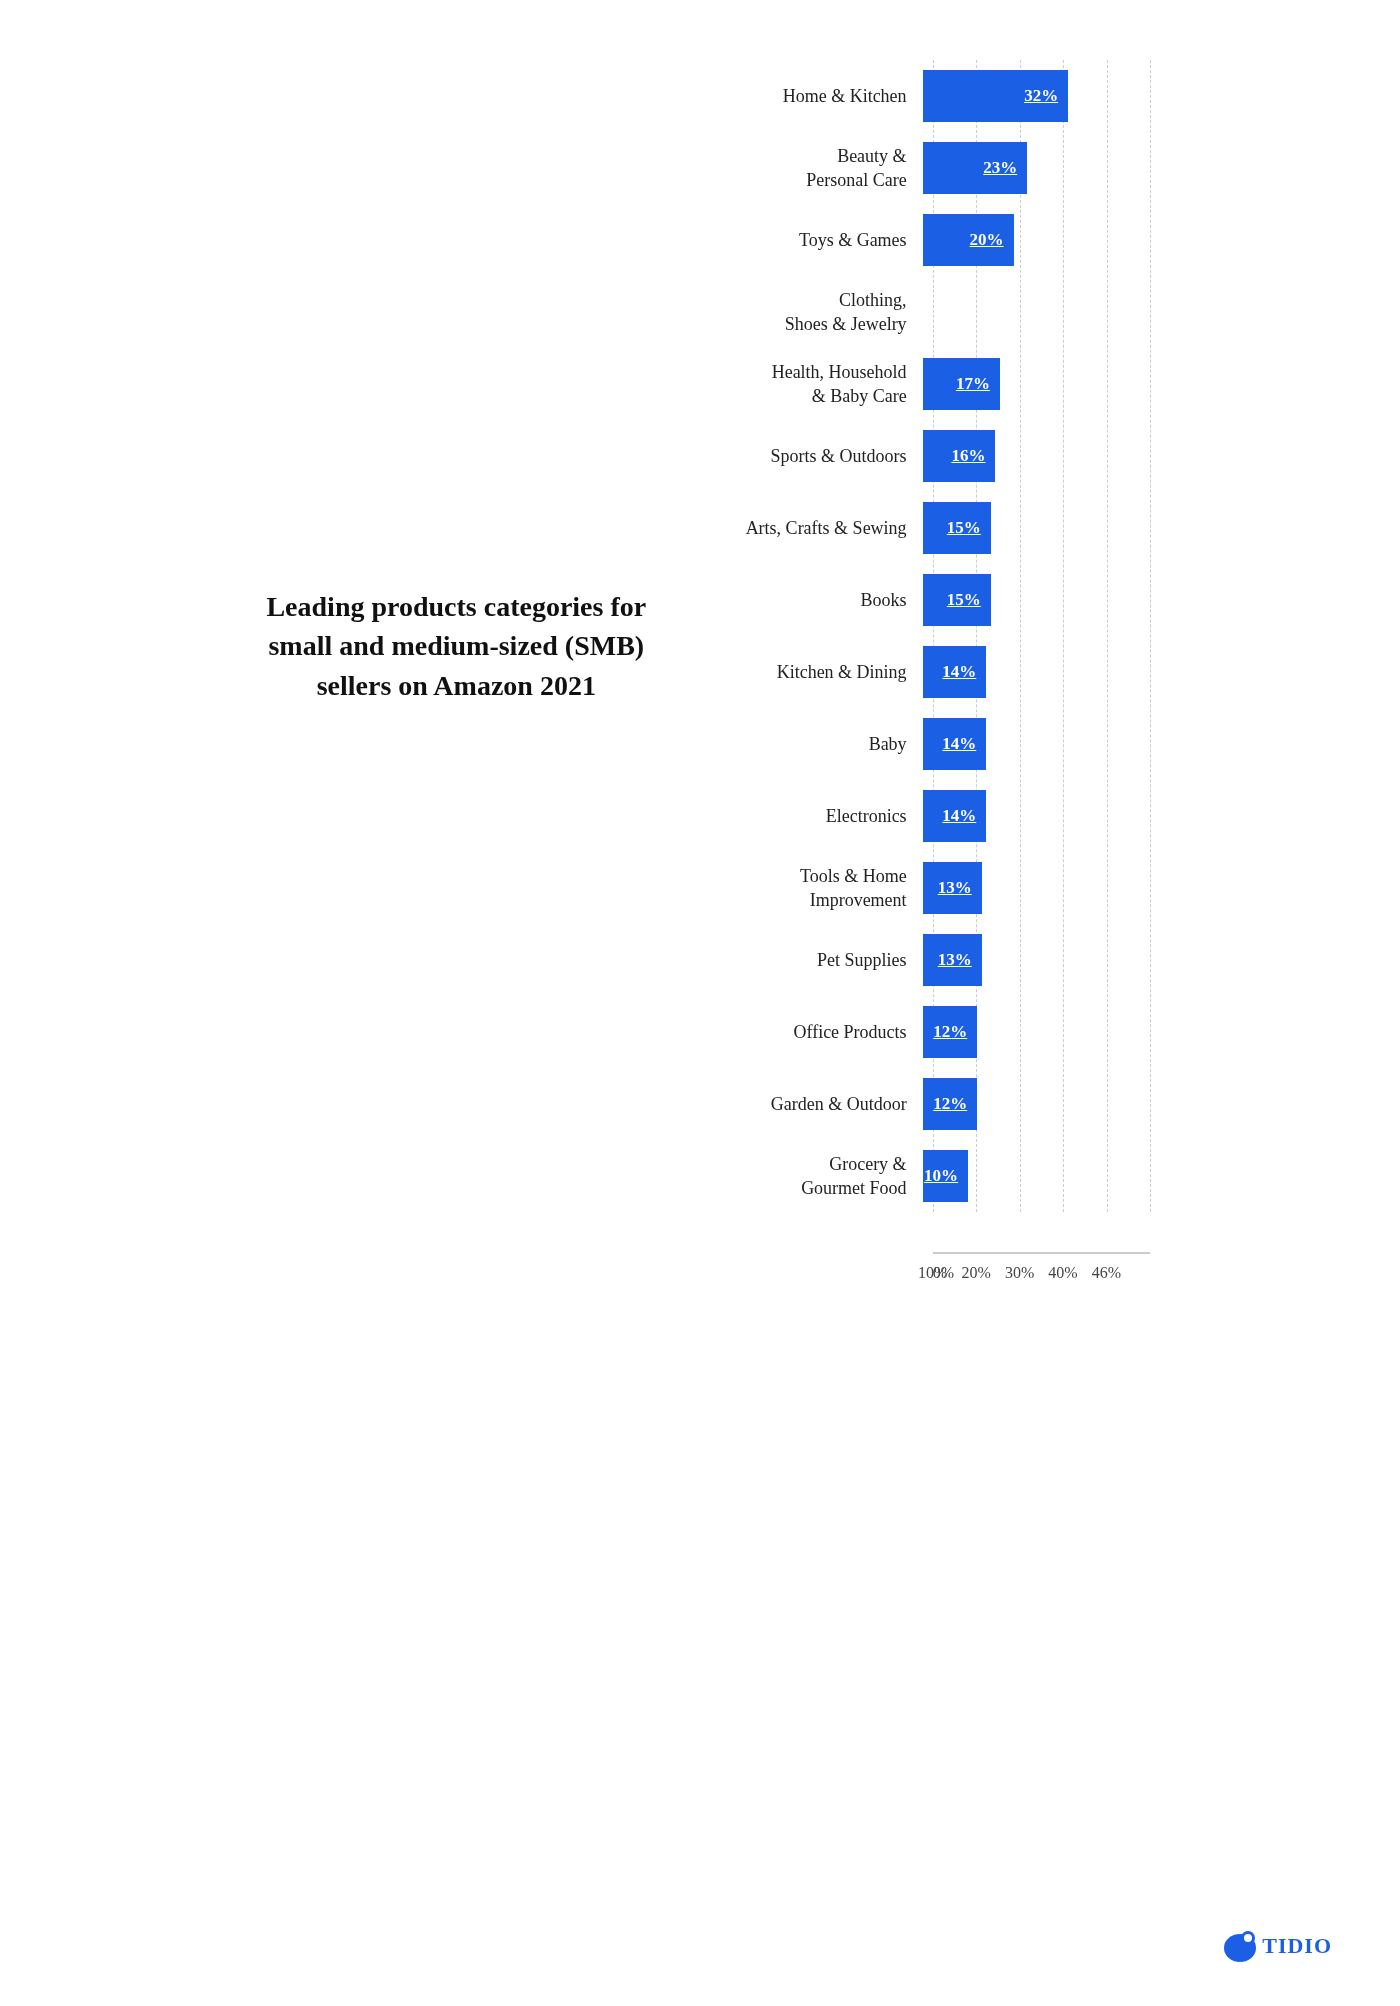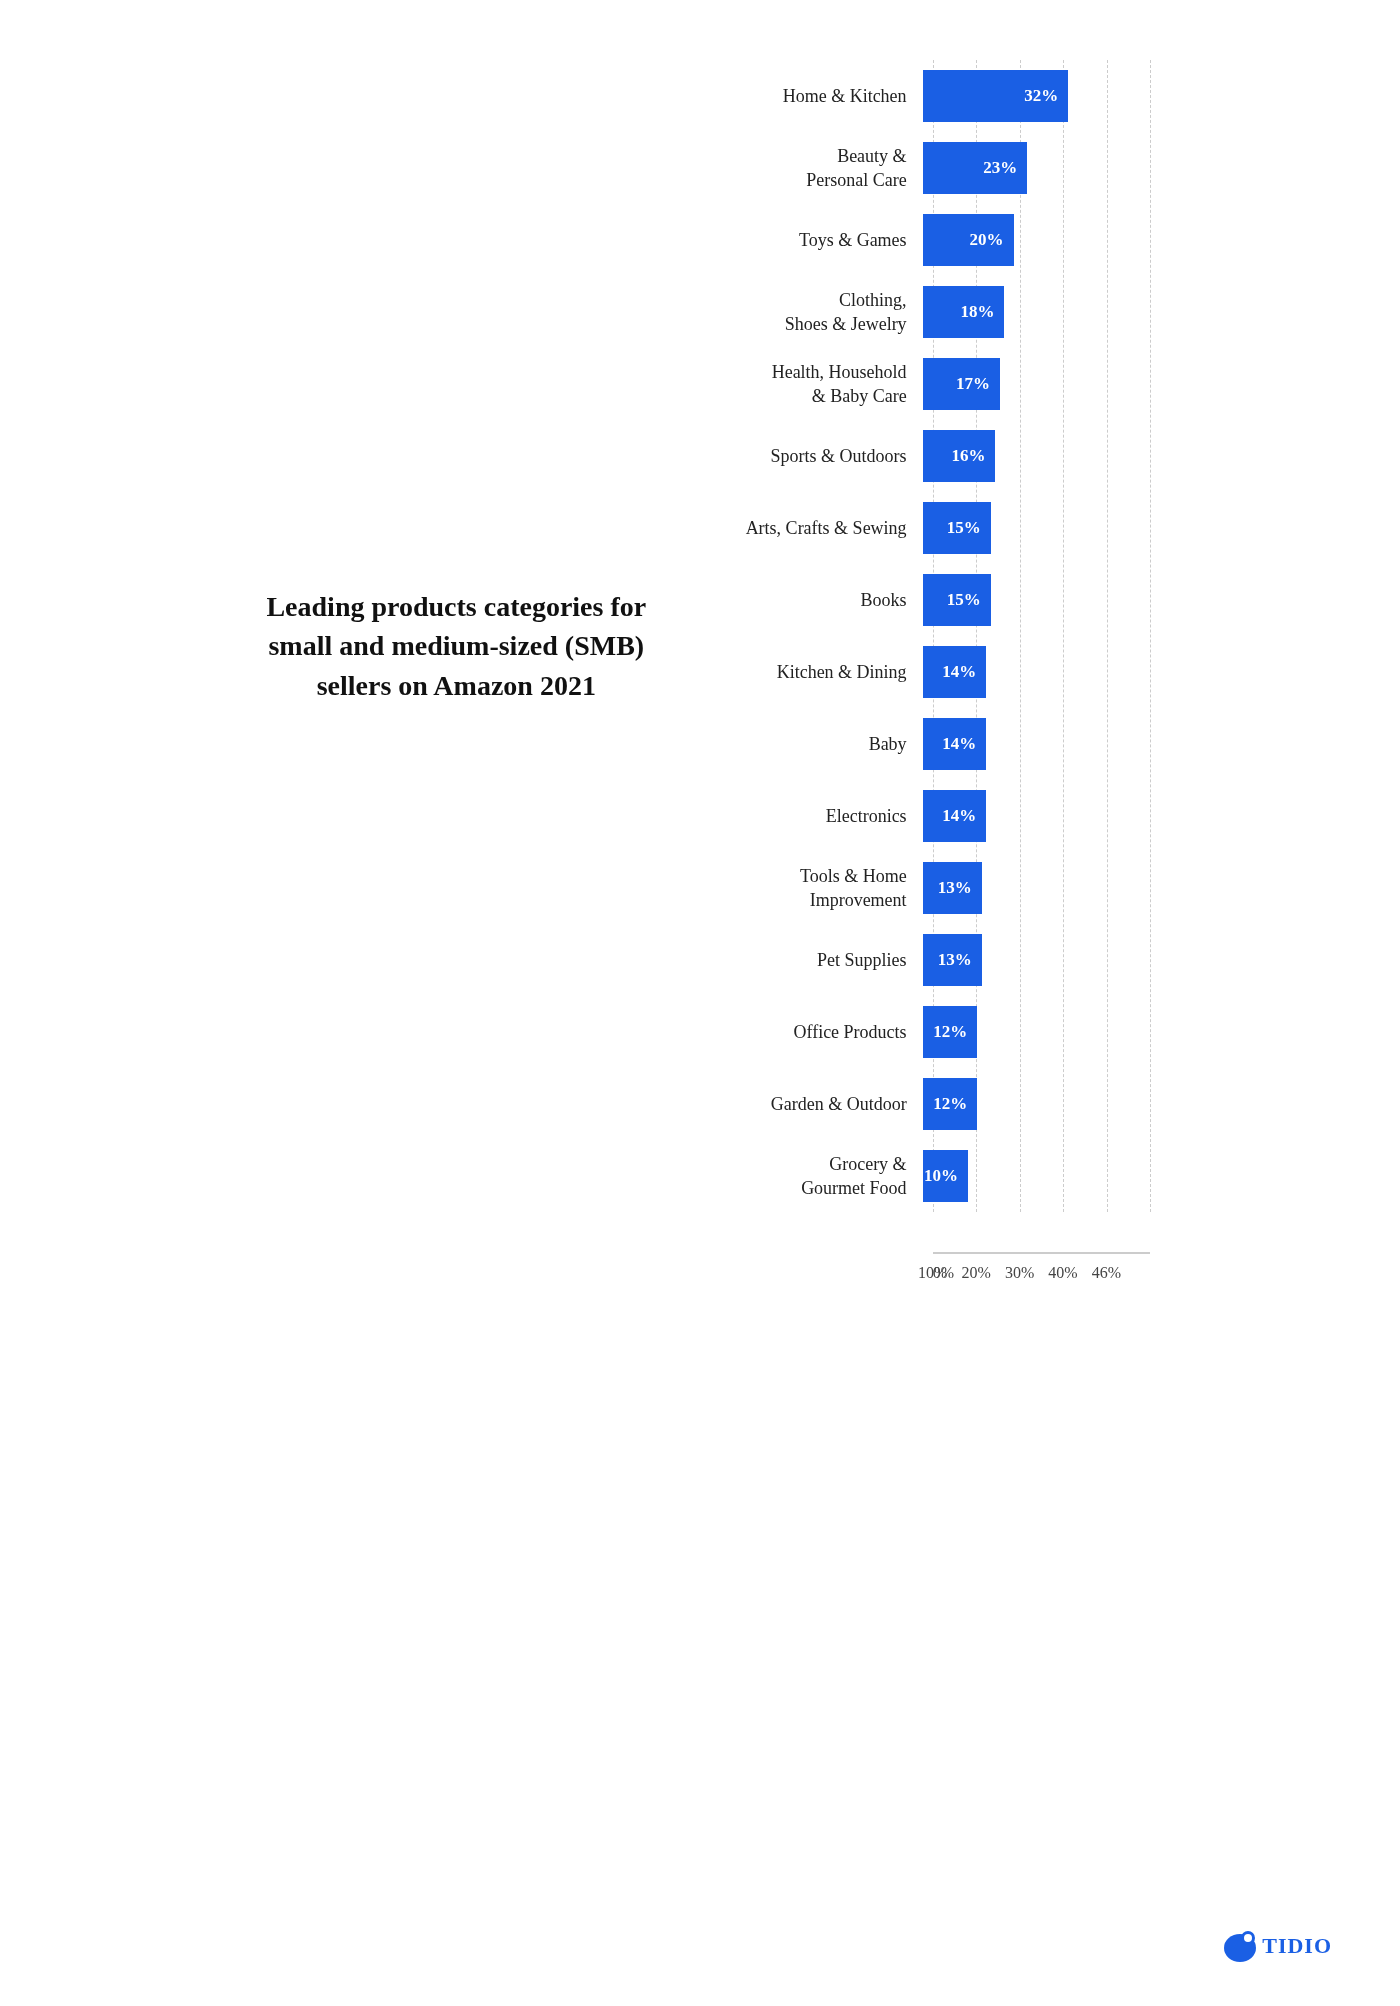--- a/index.html
+++ b/index.html
@@ -87,20 +87,21 @@
       align-items: center;
       justify-content: flex-end;
       padding-right: 10px;
       position: relative;
     }
     .bar-value {
       color: #ffffff;
       font-size: 17px;
       font-weight: 600;
       white-space: nowrap;
+      text-decoration: underline;
     }
     .x-axis {
       display: flex;
       flex-direction: row;
       margin-left: 270px;
       margin-top: 8px;
     }
     .x-axis-label {
       font-size: 16px;
       color: #444;
@@ -178,25 +179,20 @@
           <div class="bar-row">
             <div class="bar-label">Toys &amp; Games</div>
             <div class="bar-track">
               <div class="bar-fill" style="width: 40%;">
                 <span class="bar-value">20%</span>
               </div>
             </div>
           </div>
           <div class="bar-row">
             <div class="bar-label">Clothing,<br>Shoes &amp; Jewelry</div>
-            <div class="bar-track">
-              <div class="bar-fill" style="width: 36%;">
-                <span class="bar-value">18%</span>
-              </div>
-            </div>
           </div>
           <div class="bar-row">
             <div class="bar-label">Health, Household<br>&amp; Baby Care</div>
             <div class="bar-track">
               <div class="bar-fill" style="width: 34%;">
                 <span class="bar-value">17%</span>
               </div>
             </div>
           </div>
           <div class="bar-row">

